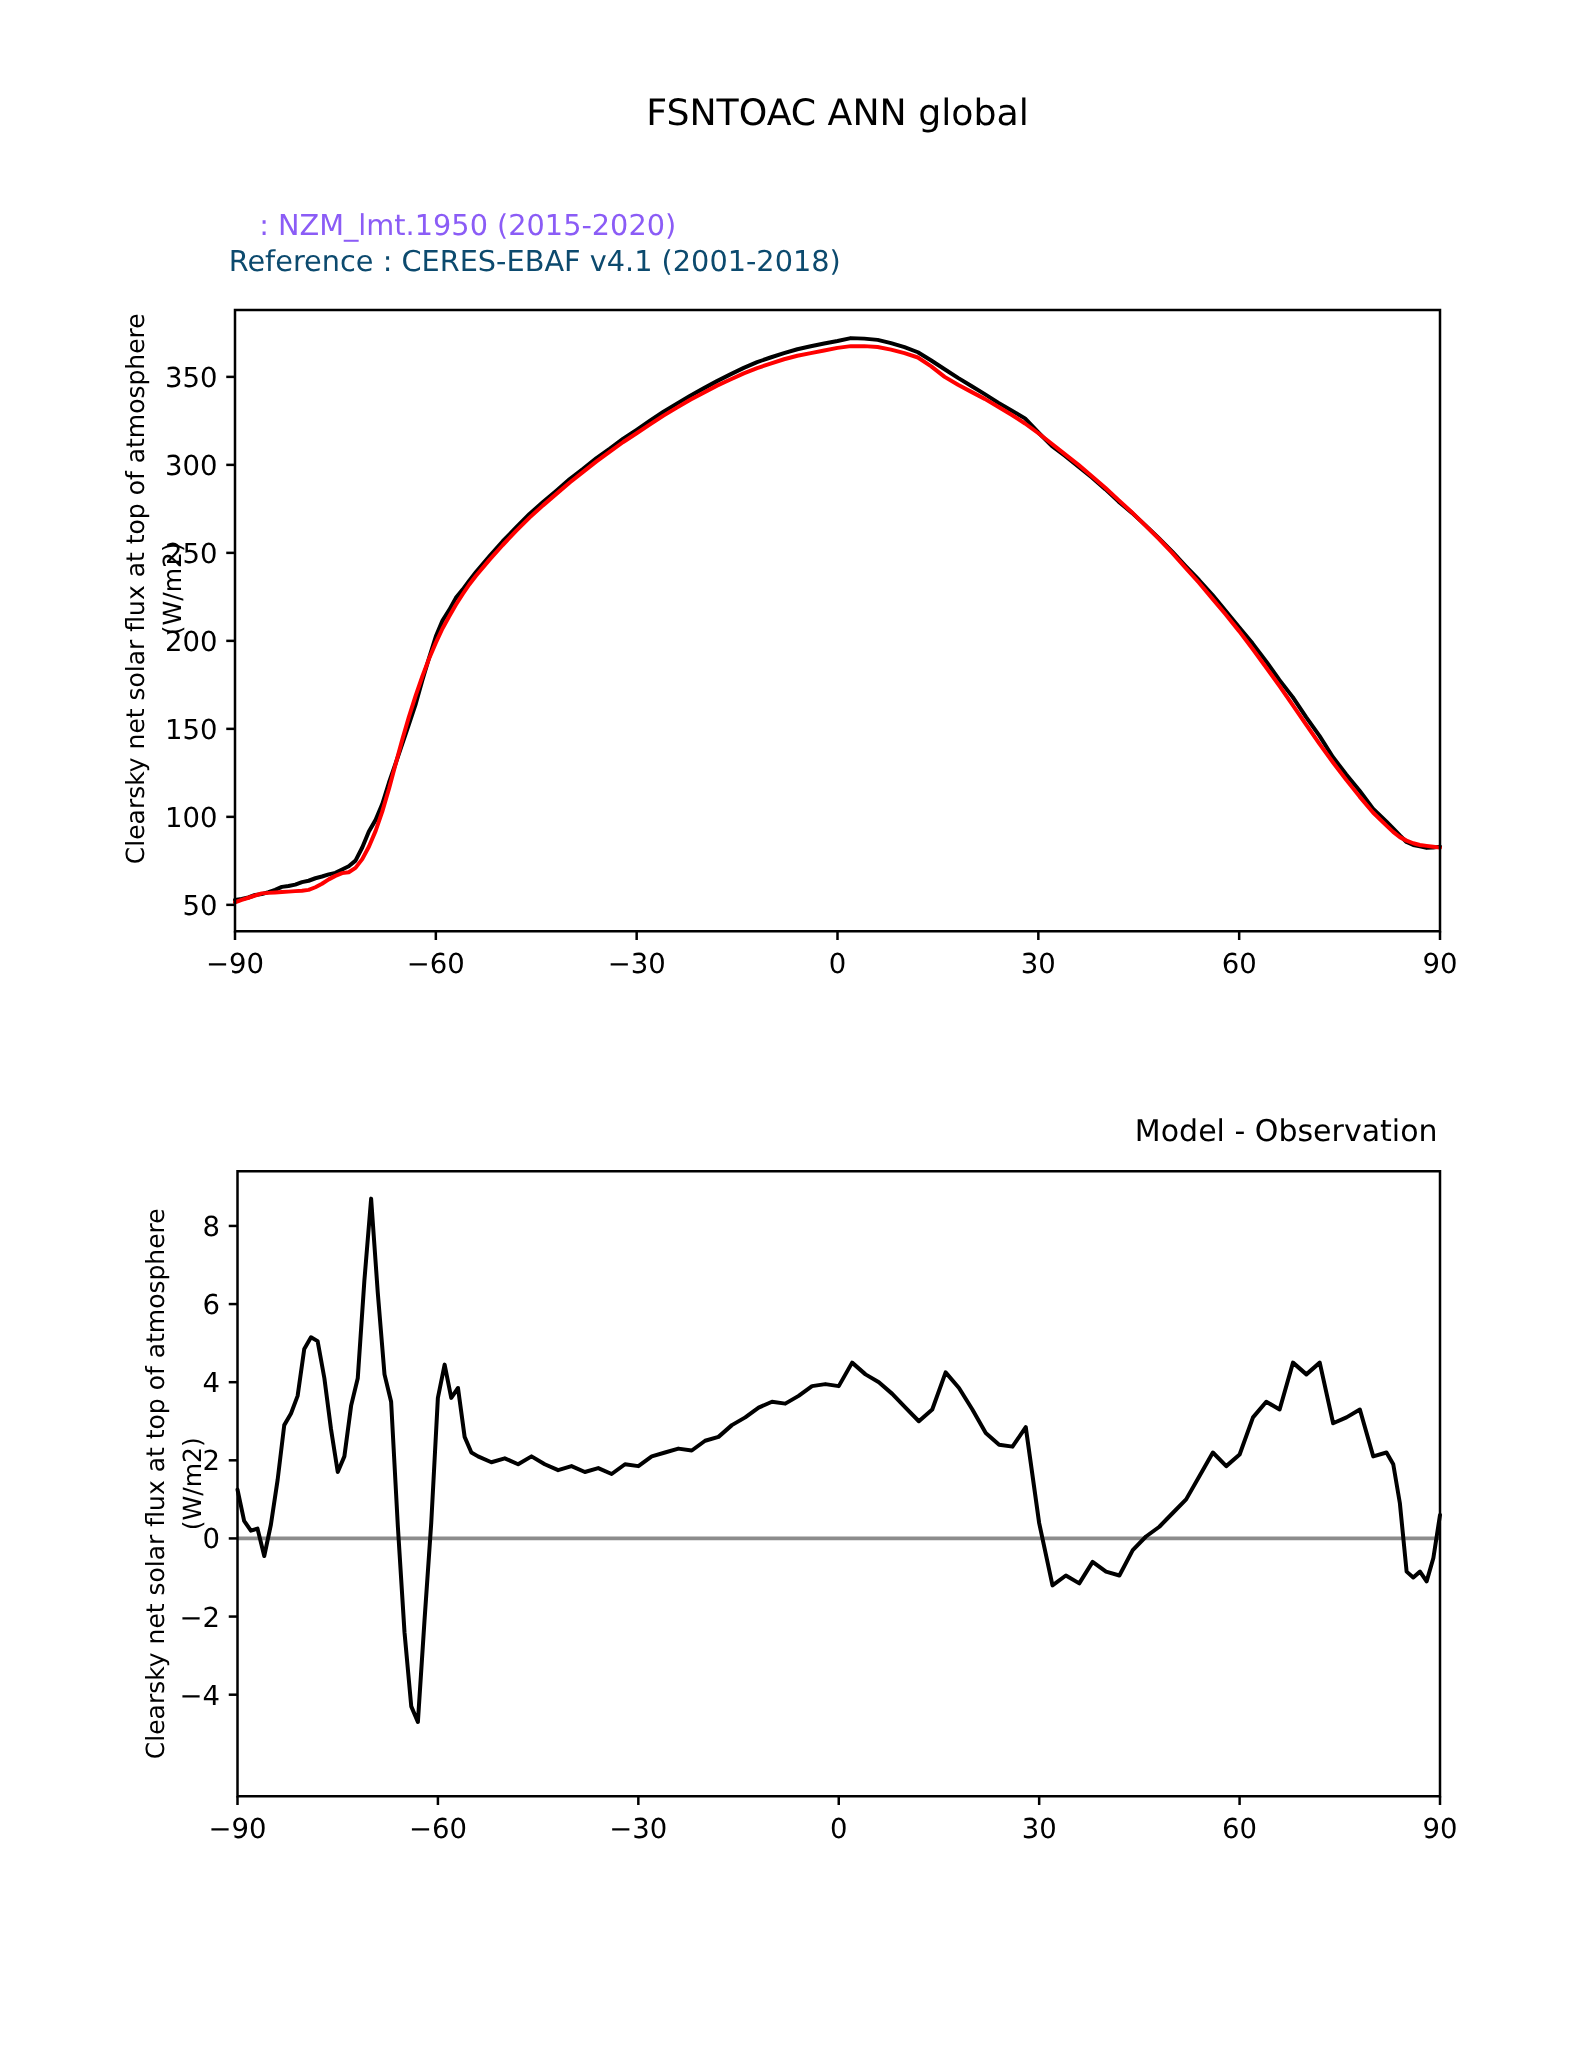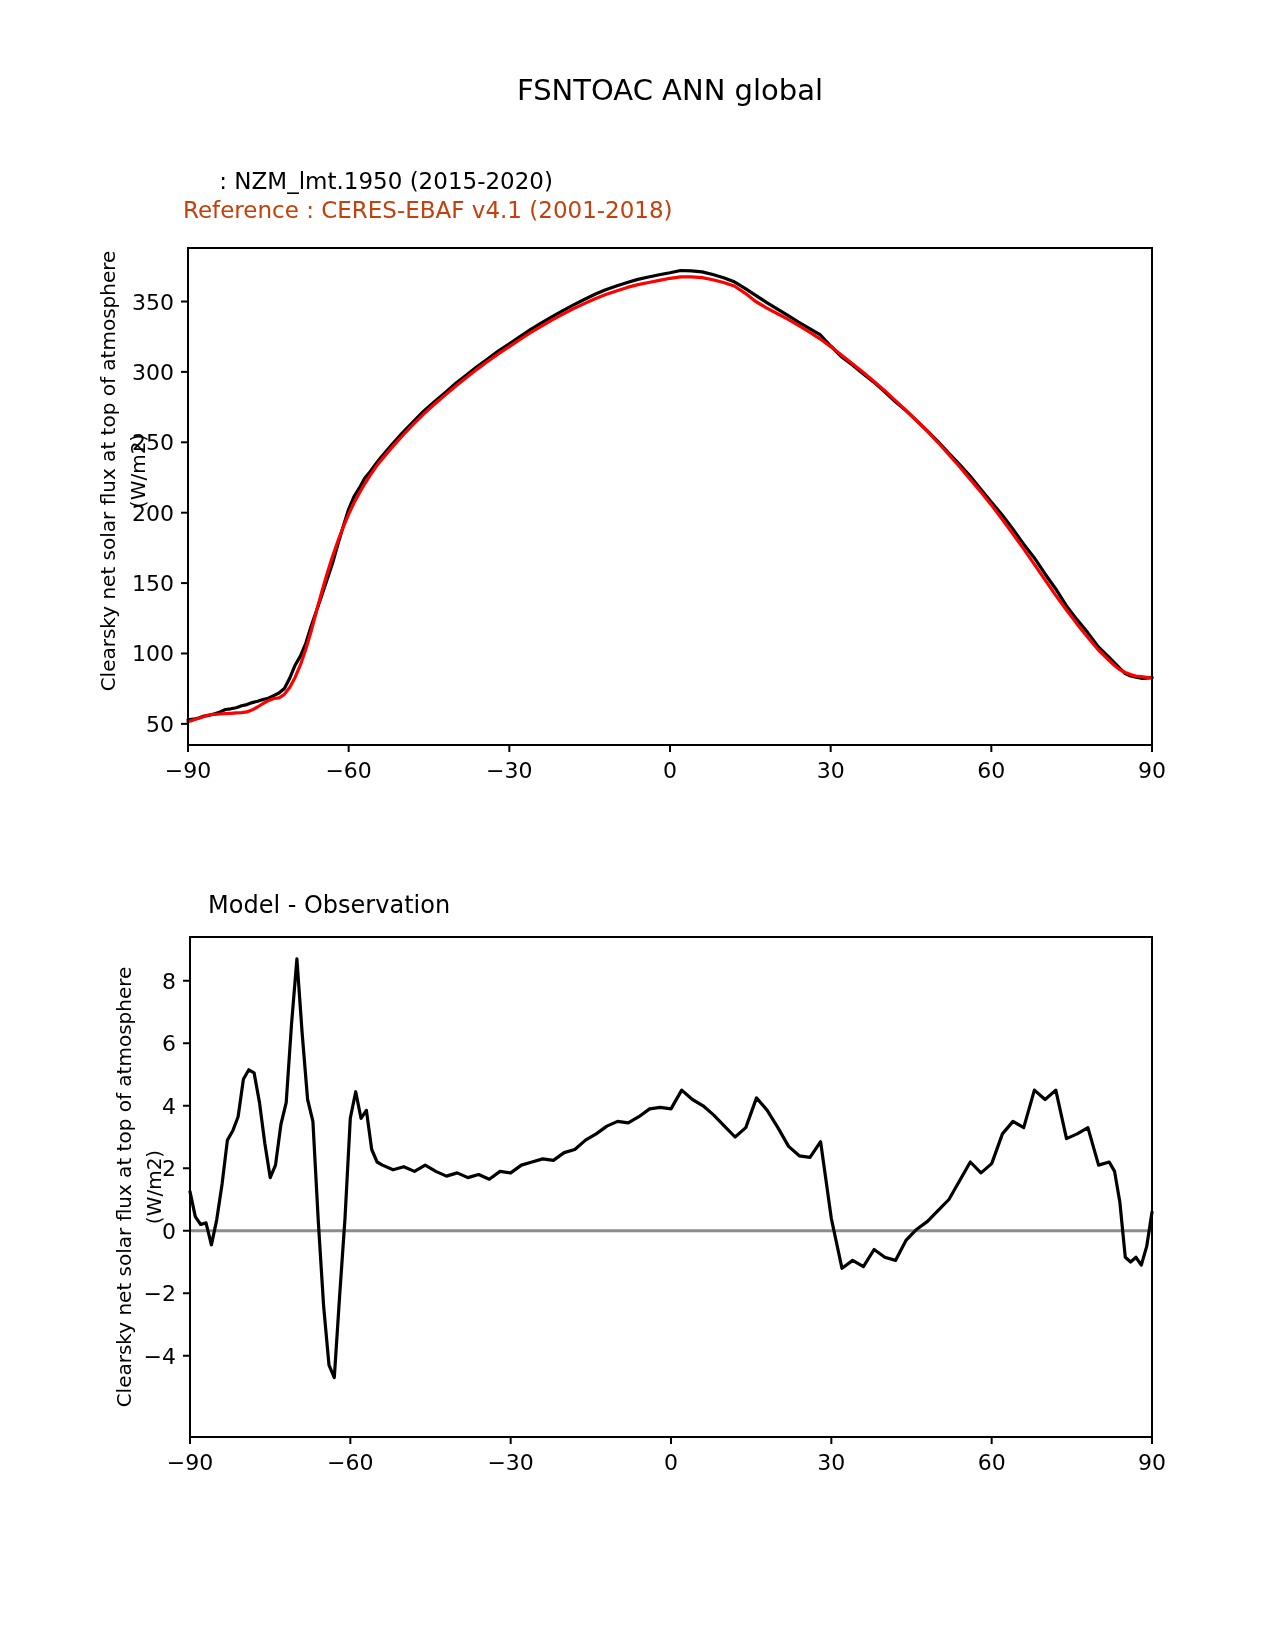--- a/index.html
+++ b/index.html
@@ -3,21 +3,21 @@
 <meta charset="utf-8">
 <style>
   html,body{margin:0;padding:0;background:#ffffff;}
   .page{position:relative;width:1275px;height:1650px;background:#ffffff;overflow:hidden;
         font-family:"DejaVu Sans", sans-serif;color:#000;}
   .abs{position:absolute;}
   .fig-title{left:188px;top:73px;width:964px;text-align:center;font-size:29px;}
   .legend-line{font-size:23px;white-space:pre;}
   .legend-model{left:200px;top:168px;color:#000000;}
   .legend-ref{left:183px;top:197px;color:#ff0000;}
-  .sub-title{left:208px;top:891px;width:962px;text-align:left;font-size:24px;}
+  .sub-title{left:188px;top:891px;width:962px;text-align:right;font-size:24px;}
   .ylab{width:520px;height:30px;line-height:30px;text-align:center;font-size:20px;
         transform:rotate(-90deg);}
   .ylab-top{left:-152px;top:456px;}
   .ylab-bot{left:-136px;top:1172px;}
   svg{position:absolute;left:0;top:0;}
   svg text{font-family:"DejaVu Sans", sans-serif;fill:#000;}
 </style>
 </head>
 <body>
 
@@ -92,21 +92,21 @@
         <text x="176" y="1113.75" text-anchor="end" font-size="22">4</text>
         <line x1="183" y1="1043.25" x2="190" y2="1043.25" stroke="#000" stroke-width="2"></line>
         <text x="176" y="1051.25" text-anchor="end" font-size="22">6</text>
         <line x1="183" y1="980.75" x2="190" y2="980.75" stroke="#000" stroke-width="2"></line>
         <text x="176" y="988.75" text-anchor="end" font-size="22">8</text>
       </g>
     </svg>
 
   <div class="abs fig-title">FSNTOAC ANN global</div>
 
-  <div class="abs legend-line legend-model" style="color: #000000; margin-left: 12px;"> : NZM_lmt.1950 (2015-2020)</div>
-  <div class="abs legend-line legend-ref" style="color: #c2410c;">Reference : CERES-EBAF v4.1 (2001-2018)</div>
+  <div class="abs legend-line legend-model" style="color: #8b5cf6;"> : NZM_lmt.1950 (2015-2020)</div>
+  <div class="abs legend-line legend-ref" style="color: #0c4a6e;">Reference : CERES-EBAF v4.1 (2001-2018)</div>
 
   <div class="abs ylab ylab-top">Clearsky net solar flux at top of atmosphere (W/m2)</div>
 
   <div class="abs sub-title">Model - Observation</div>
 
   <div class="abs ylab ylab-bot">Clearsky net solar flux at top of atmosphere (W/m2)</div>
 </div>
 
 </body></html>

